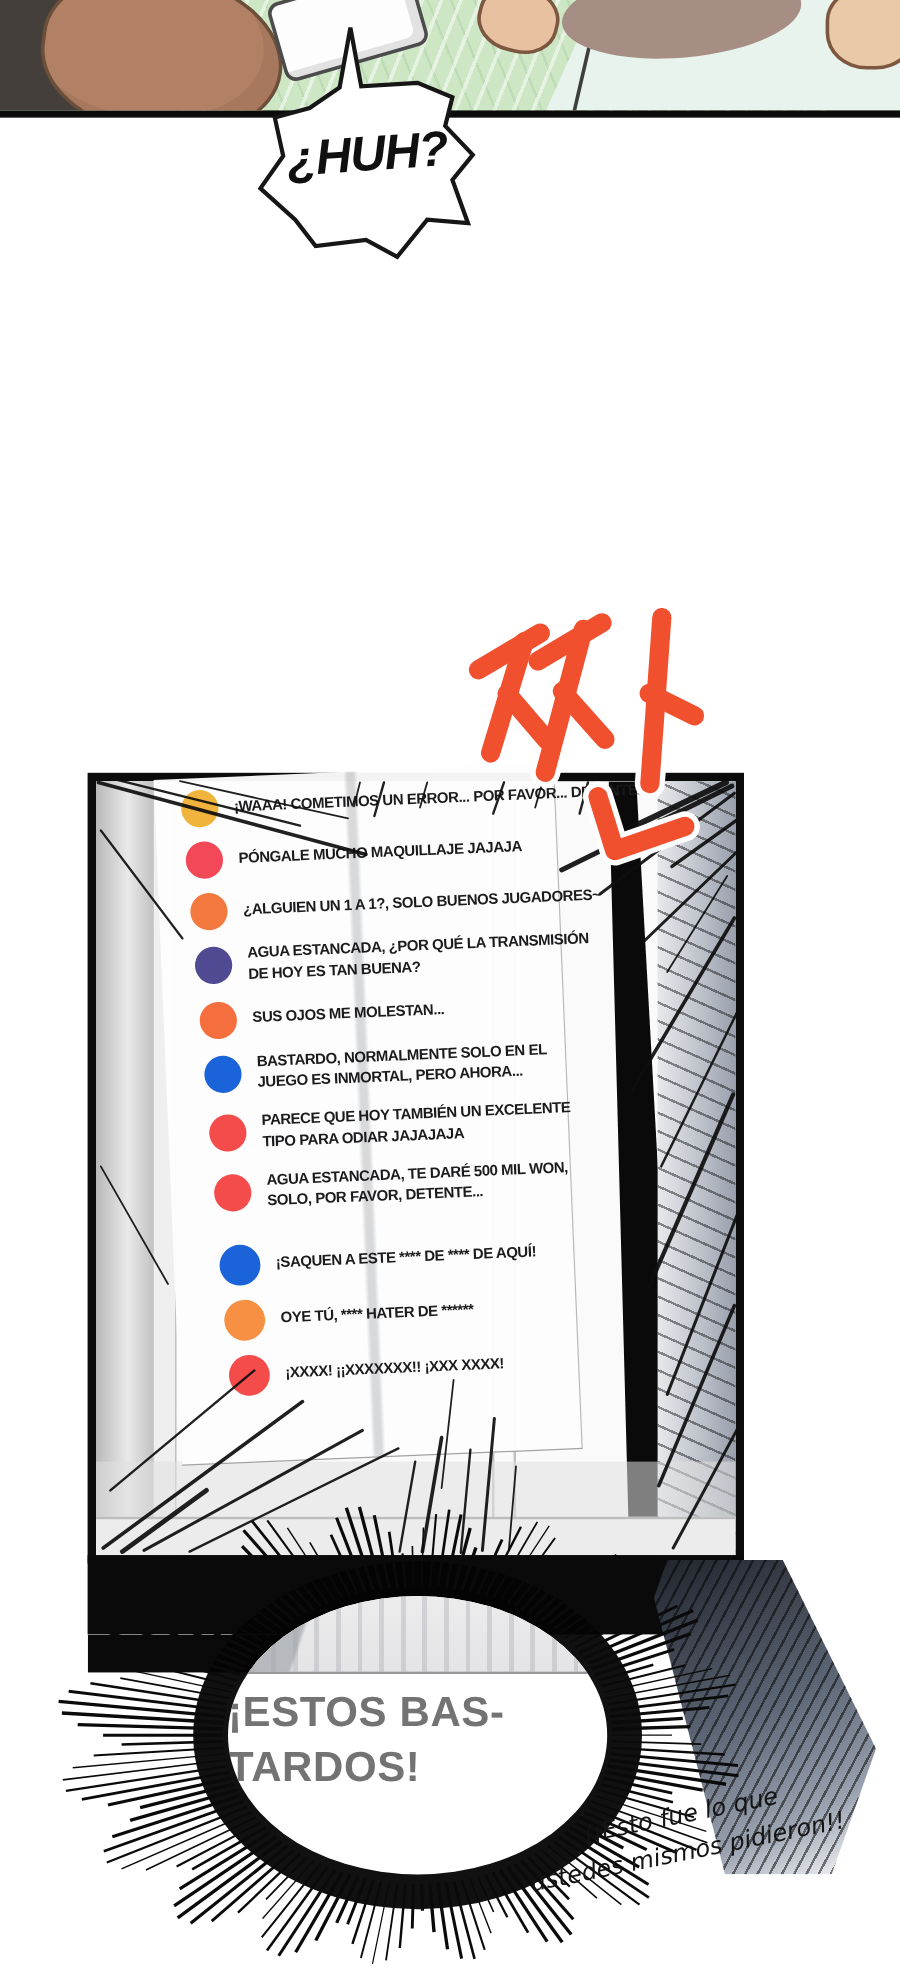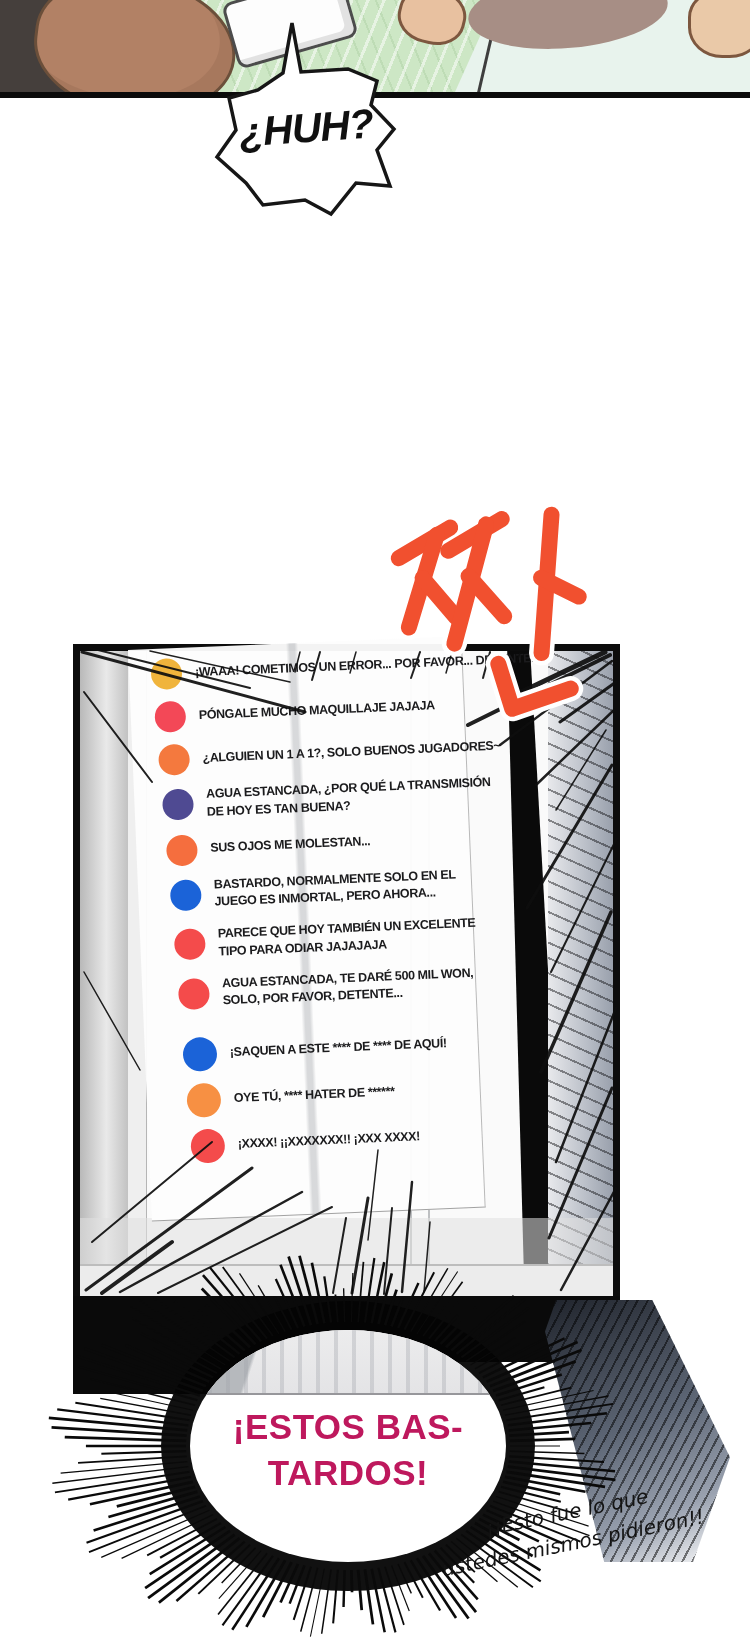--- a/index.html
+++ b/index.html
@@ -84,22 +84,22 @@
 
   
   .burst{position:absolute;left:0;top:0;z-index:4;pointer-events:none;}
   .bubble{position:absolute;left:190px;top:1330px;width:316px;height:232px;border-radius:50%;
           background:#fff;z-index:5;overflow:hidden;}
   .bubble-reflect{position:absolute;left:0;top:0;width:100%;height:27%;
       background:repeating-linear-gradient(90deg,rgba(160,163,170,.35) 0 4px,rgba(160,163,170,0) 4px 18px),
                  linear-gradient(108deg,#b6b9bd 0 21%,rgba(182,185,189,0) 22%),
                  linear-gradient(180deg,#ececed,#e4e4e6);
       border-bottom:2px solid #97979b;}
-  .bubble-text{position:absolute;left:0;top:74px;width:100%;text-align:center;white-space:pre-line;
-      font:bold 35px/1.32 "Liberation Sans",sans-serif;color:#be185d;letter-spacing:.5px;}
+  .bubble-text{position:absolute;left:0;top:74px;width:100%;white-space:pre-line;
+      font:bold 35px/1.32 "Liberation Sans",sans-serif;color:#737373;letter-spacing:.5px;}
 
   
   .sfx{position:absolute;left:392px;top:502px;z-index:9;transform:rotate(-5deg);pointer-events:none;}
   .caption{position:absolute;left:400px;top:1497px;width:340px;z-index:6;text-align:center;
       white-space:pre-line;transform:rotate(-11.5deg);
       font:italic 20px/1.55 "DejaVu Sans",sans-serif;color:#141414;}
 </style>
 </head>
 <body>
 

